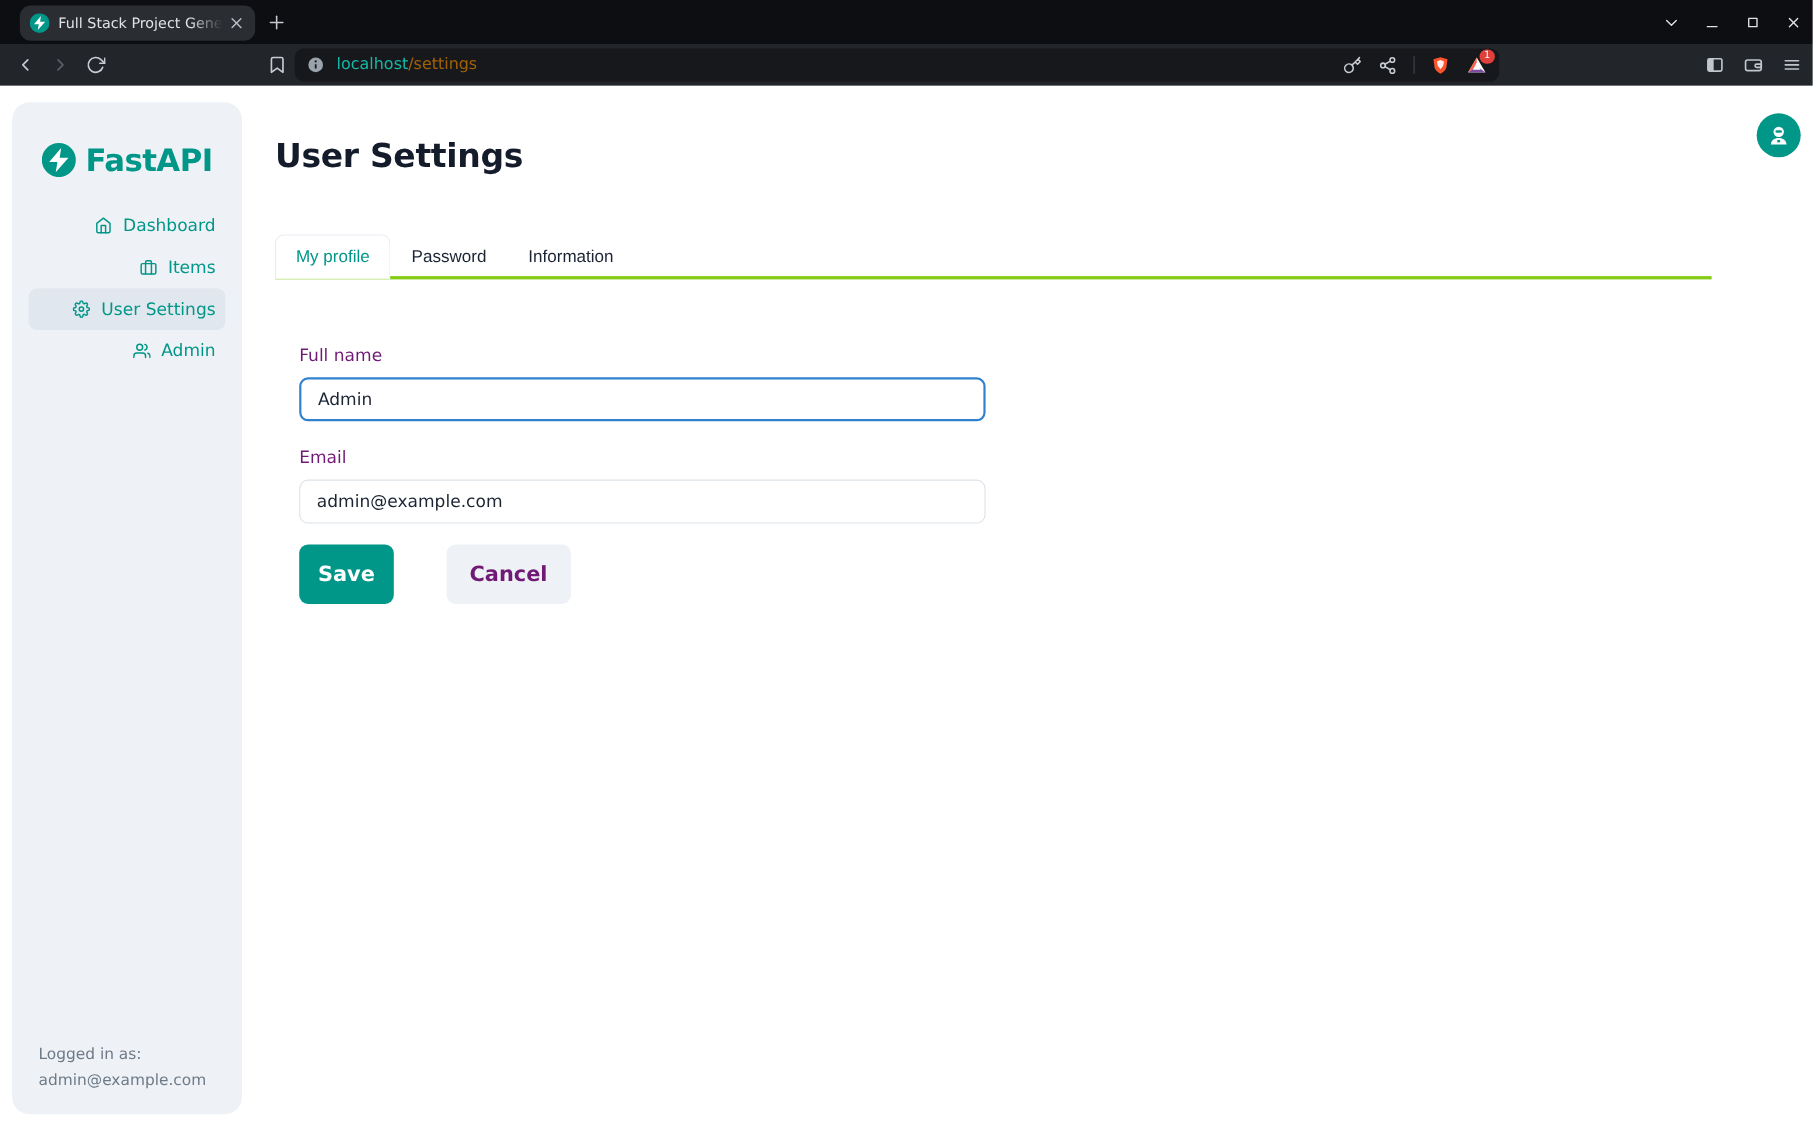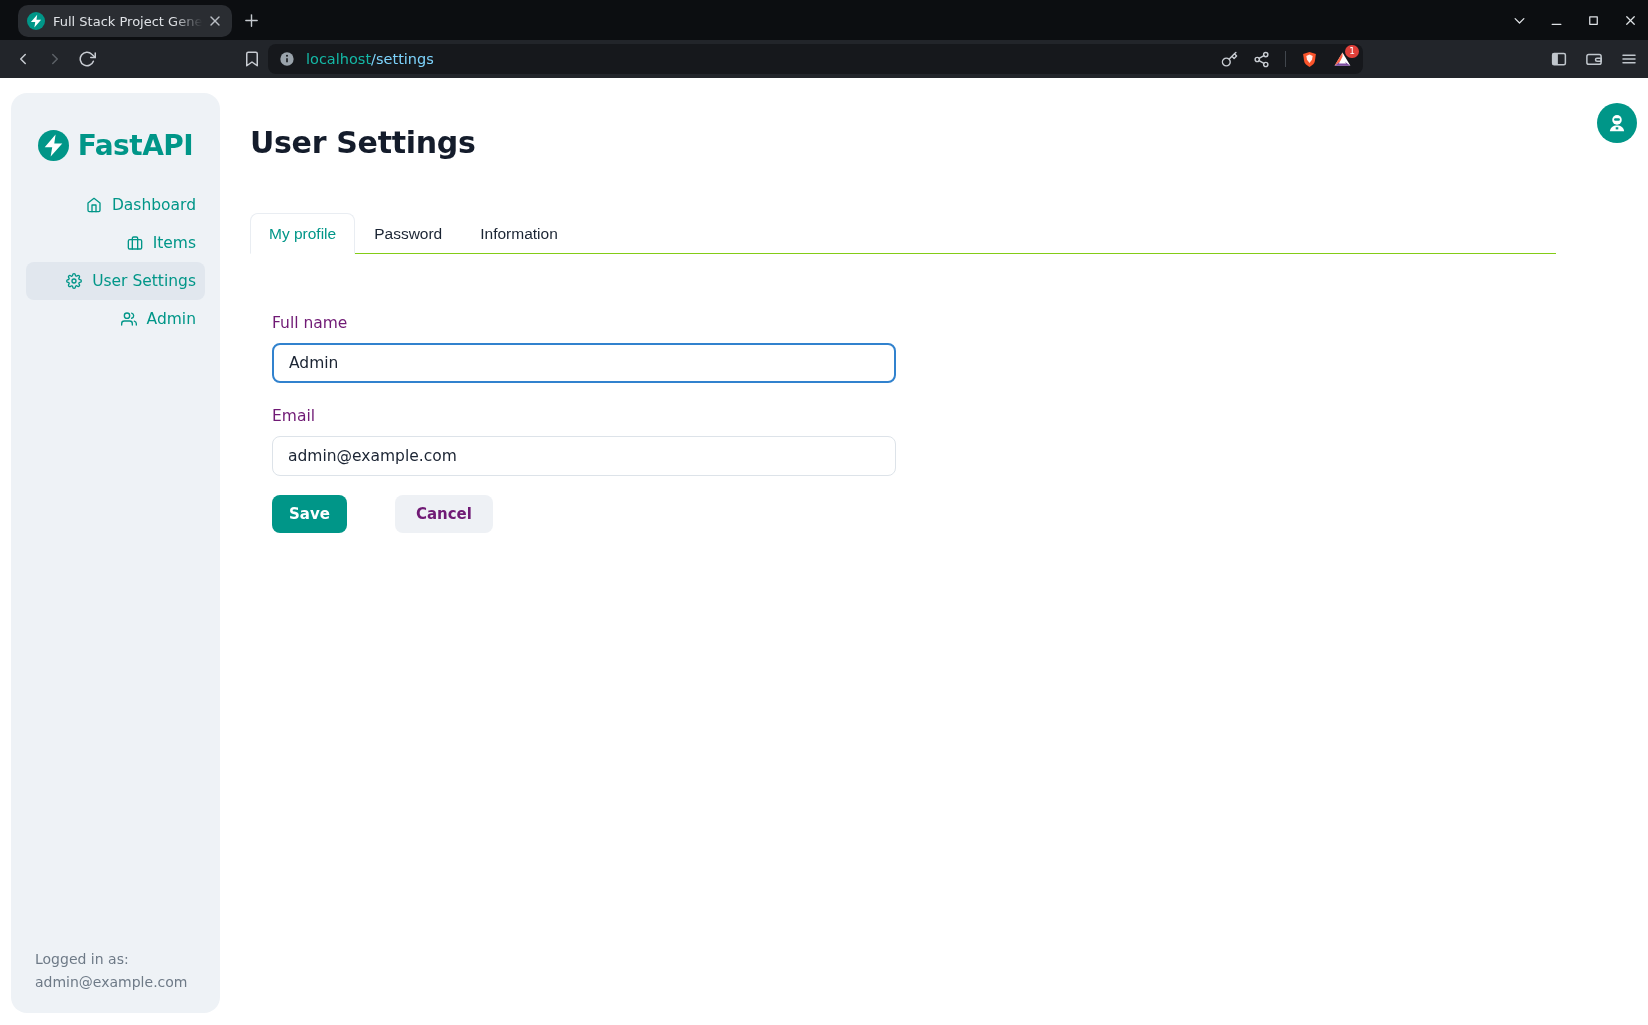--- a/index.html
+++ b/index.html
@@ -23,21 +23,21 @@
   .win-controls svg { width:15px; height:15px; }
 
   .toolbar { position:relative; height:38px; background:#22252a; }
   .tb-icon { position:absolute; top:10px; width:18px; height:18px; color:#c8ccd2; }
   .urlbar { position:absolute; left:268px; top:4px; width:1095px; height:30px;
             background:#16181c; border-radius:8px; display:flex; align-items:center;
             padding:0 11px; }
   .info-icon { width:16px; height:16px; flex:0 0 16px; }
   .url-text { margin-left:11px; font-size:14.5px; white-space:nowrap; }
   .url-host { color:#14b8a6; }
-  .url-path { color:#7dd3fc; }
+  .url-path { color:#a16207; }
   .urlbar-spacer { flex:1; }
   .urlbar-right { display:flex; align-items:center; gap:15px; }
   .urlbar-right .ico { width:17px; height:17px; color:#c8ccd2; }
   .url-divider { width:1px; height:16px; background:#41464d; }
   .bat-wrap { position:relative; width:19px; height:19px; }
   .badge { position:absolute; top:-5px; right:-7px; min-width:14px; height:13px;
            background:#e0403a; border-radius:7px; color:#fff; font-size:9px;
            display:flex; align-items:center; justify-content:center; padding:0 3px; }
   .toolbar-right { position:absolute; right:10px; top:0; height:38px; display:flex;
                    align-items:center; gap:17px; color:#c0c6cc; }
@@ -61,37 +61,37 @@
 
   .avatar-btn { position:absolute; top:25px; right:11px; width:40px; height:40px;
                 border-radius:50%; background:#009688; display:flex; align-items:center;
                 justify-content:center; border:none; cursor:pointer; }
   .avatar-btn svg { width:22px; height:22px; }
 
   .page-title { position:absolute; left:250px; top:47px; font-size:30px; font-weight:700;
                 color:#141c2b; letter-spacing:-0.3px; }
 
   .tabs { position:absolute; left:250px; top:135px; width:1306px; height:41px;
-          display:flex; border-bottom:1px solid #84cc16; }
+          display:flex; border-bottom:3px solid #84cc16; }
   .tabbtn { height:41px; padding:0 18px; display:flex; align-items:center;
             font-size:15.5px; color:#1a2433; background:transparent; border:1px solid transparent;
             cursor:pointer; }
   .tabbtn.active { background:#fff; border:1px solid #e9edf2; border-bottom:1px solid #fff;
                    border-radius:8px 8px 0 0; color:#009688; margin-bottom:-1px; }
 
   .panel { position:absolute; left:272px; top:212px; width:624px; }
   .section-title { font-size:16px; font-weight:700; color:#141c2b; }
   .field-label { display:block; margin-top:24px; margin-bottom:11px; font-size:15.5px; color:#701a75; }
   .text-input { width:100%; height:40px; border-radius:8px; padding:0 15px;
                 font-size:15.5px; color:#1b2433; background:#fff; outline:none;
                 font-family:"DejaVu Sans","Liberation Sans",sans-serif; }
   .input-focused { border:2px solid #3182ce; }
   .input-normal  { border:1px solid #dde3e9; }
   .btn-row { display:flex; gap:13px; margin-top:19px; }
-  .btn { height:38px; border:none; border-radius:8px; font-size:15px; font-weight:700;
+  .btn { height:54px; border:none; border-radius:8px; font-size:19px; font-weight:700;
          padding:0 17px; cursor:pointer;
          font-family:"DejaVu Sans","Liberation Sans",sans-serif; }
   .btn-save { background:#009688; color:#fff; }
   .btn-cancel { background:#eef1f5; color:#701a75; padding:0 21px;margin-left:35px; }
 
   svg.stroke { fill:none; stroke:currentColor; stroke-width:2; stroke-linecap:round; stroke-linejoin:round; }
 </style>
 </head>
 <body>
 

